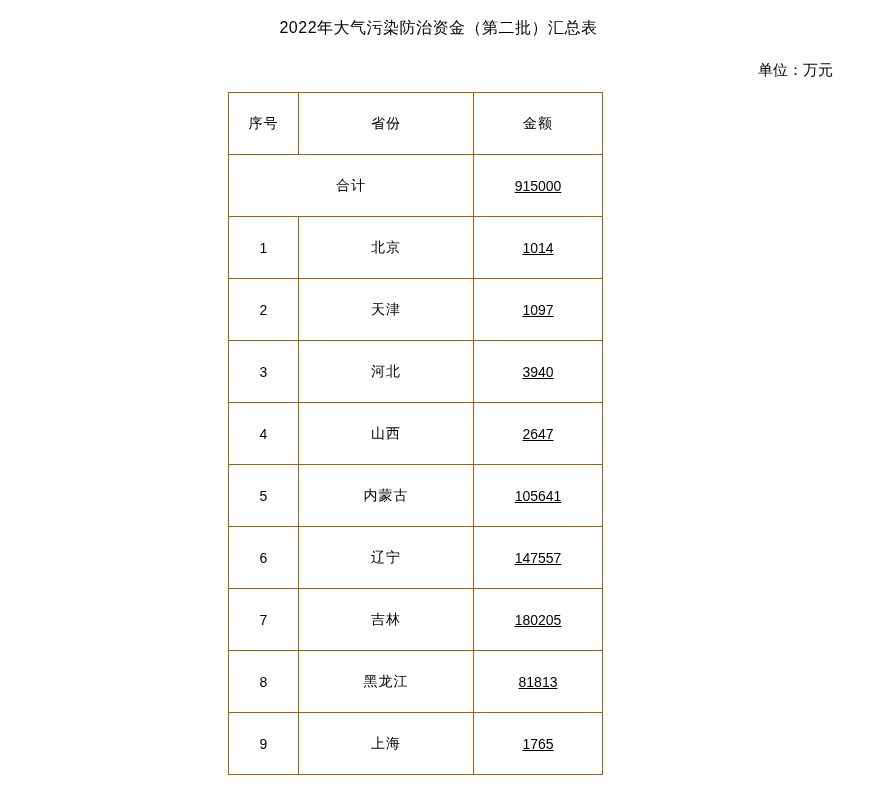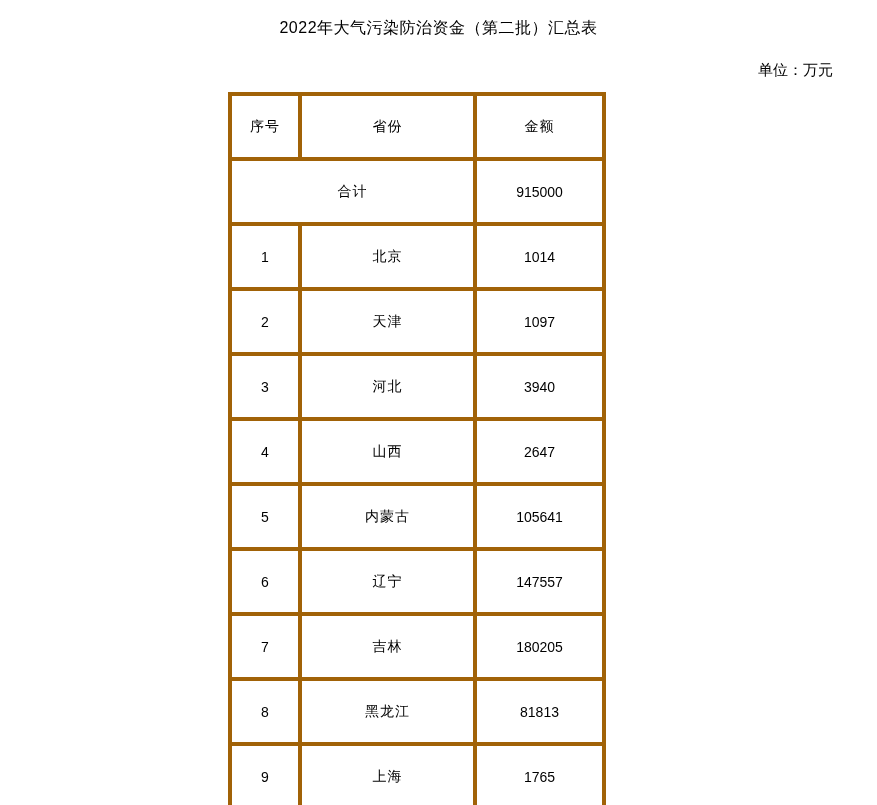--- a/index.html
+++ b/index.html
@@ -41,40 +41,40 @@
     top: 92px;
     left: 228px;
     width: 374px;
   }
   table.fund-table {
     border-collapse: collapse;
     width: 374px;
     table-layout: fixed;
   }
   table.fund-table td {
-    border: 4px solid #a16207;
+    border: 1px solid #a16207;
     text-align: center;
     vertical-align: middle;
     font-size: 14px;
     height: 61px;
     padding: 0;
   }
   col.c-seq { width: 70px; }
   col.c-prov { width: 175px; }
   col.c-amt { width: 129px; }
   .head-row td {
     height: 92px;
     font-size: 15px;
   }
   .total-row td {
     height: 58px;
   }
   .seq-cell { font-size: 13px; }
   .prov-cell { font-size: 15px; letter-spacing: 1px; margin-top: 18px; }
-  .amt-cell { font-size: 13px; }
+  .amt-cell { font-size: 13px; text-decoration: underline; }
   .head-cell { letter-spacing: 1px; }
 </style>
 </head>
 <body>
 
 <div class="page">
 
   <div class="doc-title">2022年大气污染防治资金（第二批）汇总表</div>
 
   <div class="unit-label">单位：万元</div>

